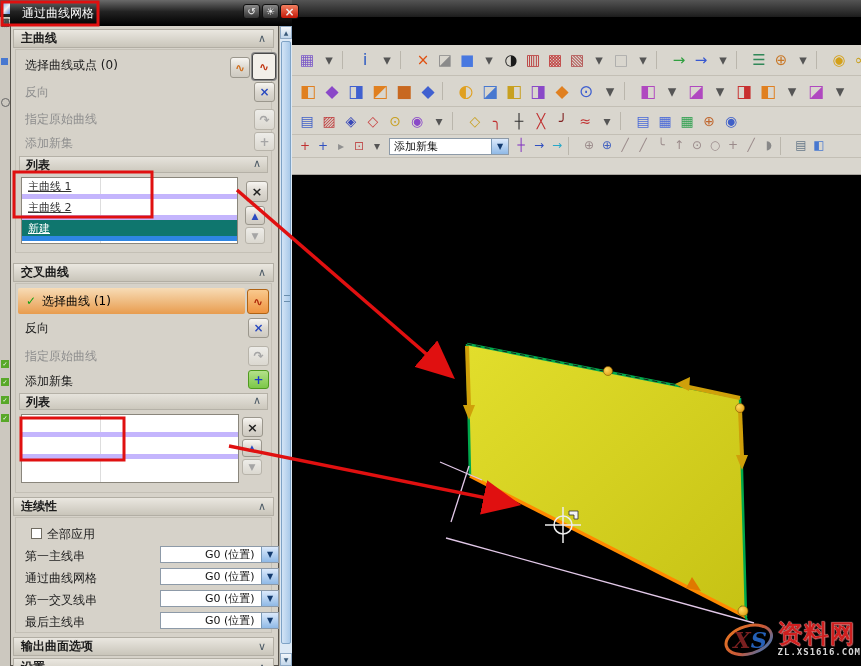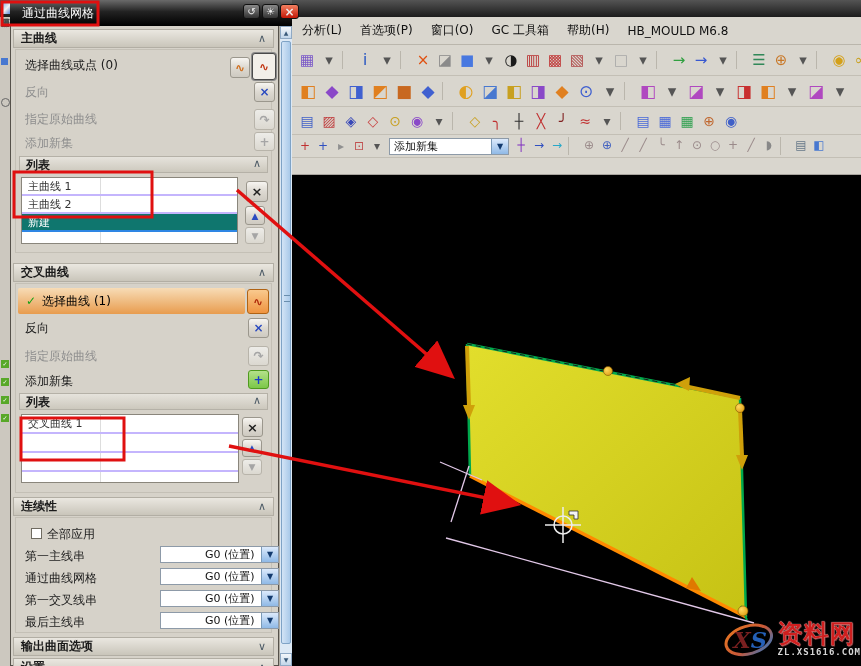--- a/index.html
+++ b/index.html
@@ -55,21 +55,21 @@
   .lbl.dis{color:#8e8e8e;}
   .ibtn{position:absolute;background:linear-gradient(#f7f5f1,#ddd9d1 50%,#cecac1);border:1px solid #9b978d;border-radius:3px;
         display:flex;align-items:center;justify-content:center;font-size:12px;font-weight:bold;color:#2a4ac0;box-sizing:border-box;}
   .ibtn.dis{color:#a5a5a5;background:linear-gradient(#edece8,#dbd8d0);border-color:#b8b4aa;}
   .ibtn.frame{border-color:#4a4a4a;box-shadow:0 0 0 1px #8a8a8a;background:#f2efe9;color:#c23816;}
   .ibtn.orange{background:linear-gradient(#f9c98e,#ef9440);border-color:#b06314;color:#b02c0c;}
   .ibtn.green{background:linear-gradient(#b4e18a,#7cc748);border-color:#4f9a1e;color:#1a3acc;}
   .subhdr{position:absolute;height:17px;background:linear-gradient(#e6e3dc,#ccc8bd);border:1px solid #b5b1a7;
           display:flex;align-items:flex-start;justify-content:space-between;padding:0 6px;box-sizing:border-box;font-weight:bold;color:#1a1a1a;}
   .listbox{position:absolute;background:#fff;border:1px solid #8a867c;box-sizing:border-box;overflow:hidden;}
-  .lrow{position:relative;padding-left:6px;font-size:11px;color:#333;display:flex;align-items:center;border-bottom:2px solid #c4b5fd;}
+  .lrow{position:relative;padding-left:6px;font-size:11px;color:#333;display:flex;align-items:center;border-bottom:5px solid #c4b5fd;text-decoration:underline;}
   .lrow.sel{background:#0f766e;color:#fff;border-bottom-color:#2e86e4;}
   .coldiv{position:absolute;left:78px;top:0;bottom:0;width:1px;background:#ddd;}
   .orow{position:absolute;background:linear-gradient(#f7dcb6,#e89c4e);border-radius:2px;display:flex;align-items:center;gap:6px;
         padding-left:8px;box-sizing:border-box;}
   .ck{color:#14a014;font-weight:bold;font-size:12px;}
   .cbx{position:absolute;width:11px;height:11px;background:#fff;border:1px solid #6f6b61;box-sizing:border-box;}
   .crow-combo{position:absolute;left:149px;width:119px;height:17px;padding-left:40px;}
   
   .sb{position:absolute;left:279px;top:26px;width:13px;height:640px;background:#dde9f5;border-left:1px solid #b0aca2;box-sizing:border-box;z-index:11;}
   .sb .sbtn{position:absolute;left:0;width:12px;height:13px;background:linear-gradient(#f4f7fa,#c2d6ea);border:1px solid #8fa9c4;
@@ -105,29 +105,20 @@
     <span class="ls-ck" style="top:379px">✓</span>
     <span class="ls-ck" style="top:397px">✓</span>
   <span class="fr">器</span>
       <span class="fr">当</span>
       <span class="fr">历</span>
       <span class="fr">模</span>
       <span class="fr">用</span>
       <span class="fr">分</span>
     </div>
 
-  <div class="menubar">
-
-  <span>分析(L)</span>
-      <span>首选项(P)</span>
-      <span>窗口(O)</span>
-      <span>GC 工具箱</span>
-      <span>帮助(H)</span>
-      <span>HB_MOULD M6.8</span>
-    </div>
 
   <div class="tb tb1">
 
   <span class="ticon" style="color: rgb(122, 88, 200);">▦</span>
       <span class="ticon" style="color: rgb(85, 85, 85);">▾</span>
       <span class="ticon"></span>
       <span class="ticon" style="color: rgb(32, 80, 192);">i</span>
       <span class="ticon" style="color: rgb(85, 85, 85);">▾</span>
       <span class="ticon"></span>
       <span class="ticon" style="color: rgb(224, 80, 16);">×</span>
@@ -355,21 +346,20 @@
     <div class="ibtn dis" style="left:237px;top:345px;width:21px;height:20px">↷</div>
     <span class="lbl" style="left:14px;top:372px">添加新集</span>
     <div class="ibtn green" style="left:237px;top:369px;width:21px;height:19px">+</div>
 
     <div class="subhdr" style="left:8px;top:392px;width:249px">
       <span>列表</span>
       <span class="chev">∧</span>
     </div>
     <div class="listbox" style="left:10px;top:413px;width:218px;height:69px">
       <div class="coldiv"></div>
-      <div class="lrow" style="height:17px">交叉曲线 1</div>
       <div class="lrow" style="height:17px"></div>
       <div class="lrow" style="height:17px"></div>
     </div>
     <div class="ibtn" style="left:231px;top:416px;width:21px;height:20px;color:#222;font-size:13px">×</div>
     <div class="ibtn" style="left:231px;top:438px;width:20px;height:18px;font-size:9px">▲</div>
     <div class="ibtn dis" style="left:231px;top:458px;width:20px;height:16px;font-size:9px">▼</div>
 
     <div class="sech" style="top:496px">
       <span>连续性</span>
       <span class="chev">∧</span>

